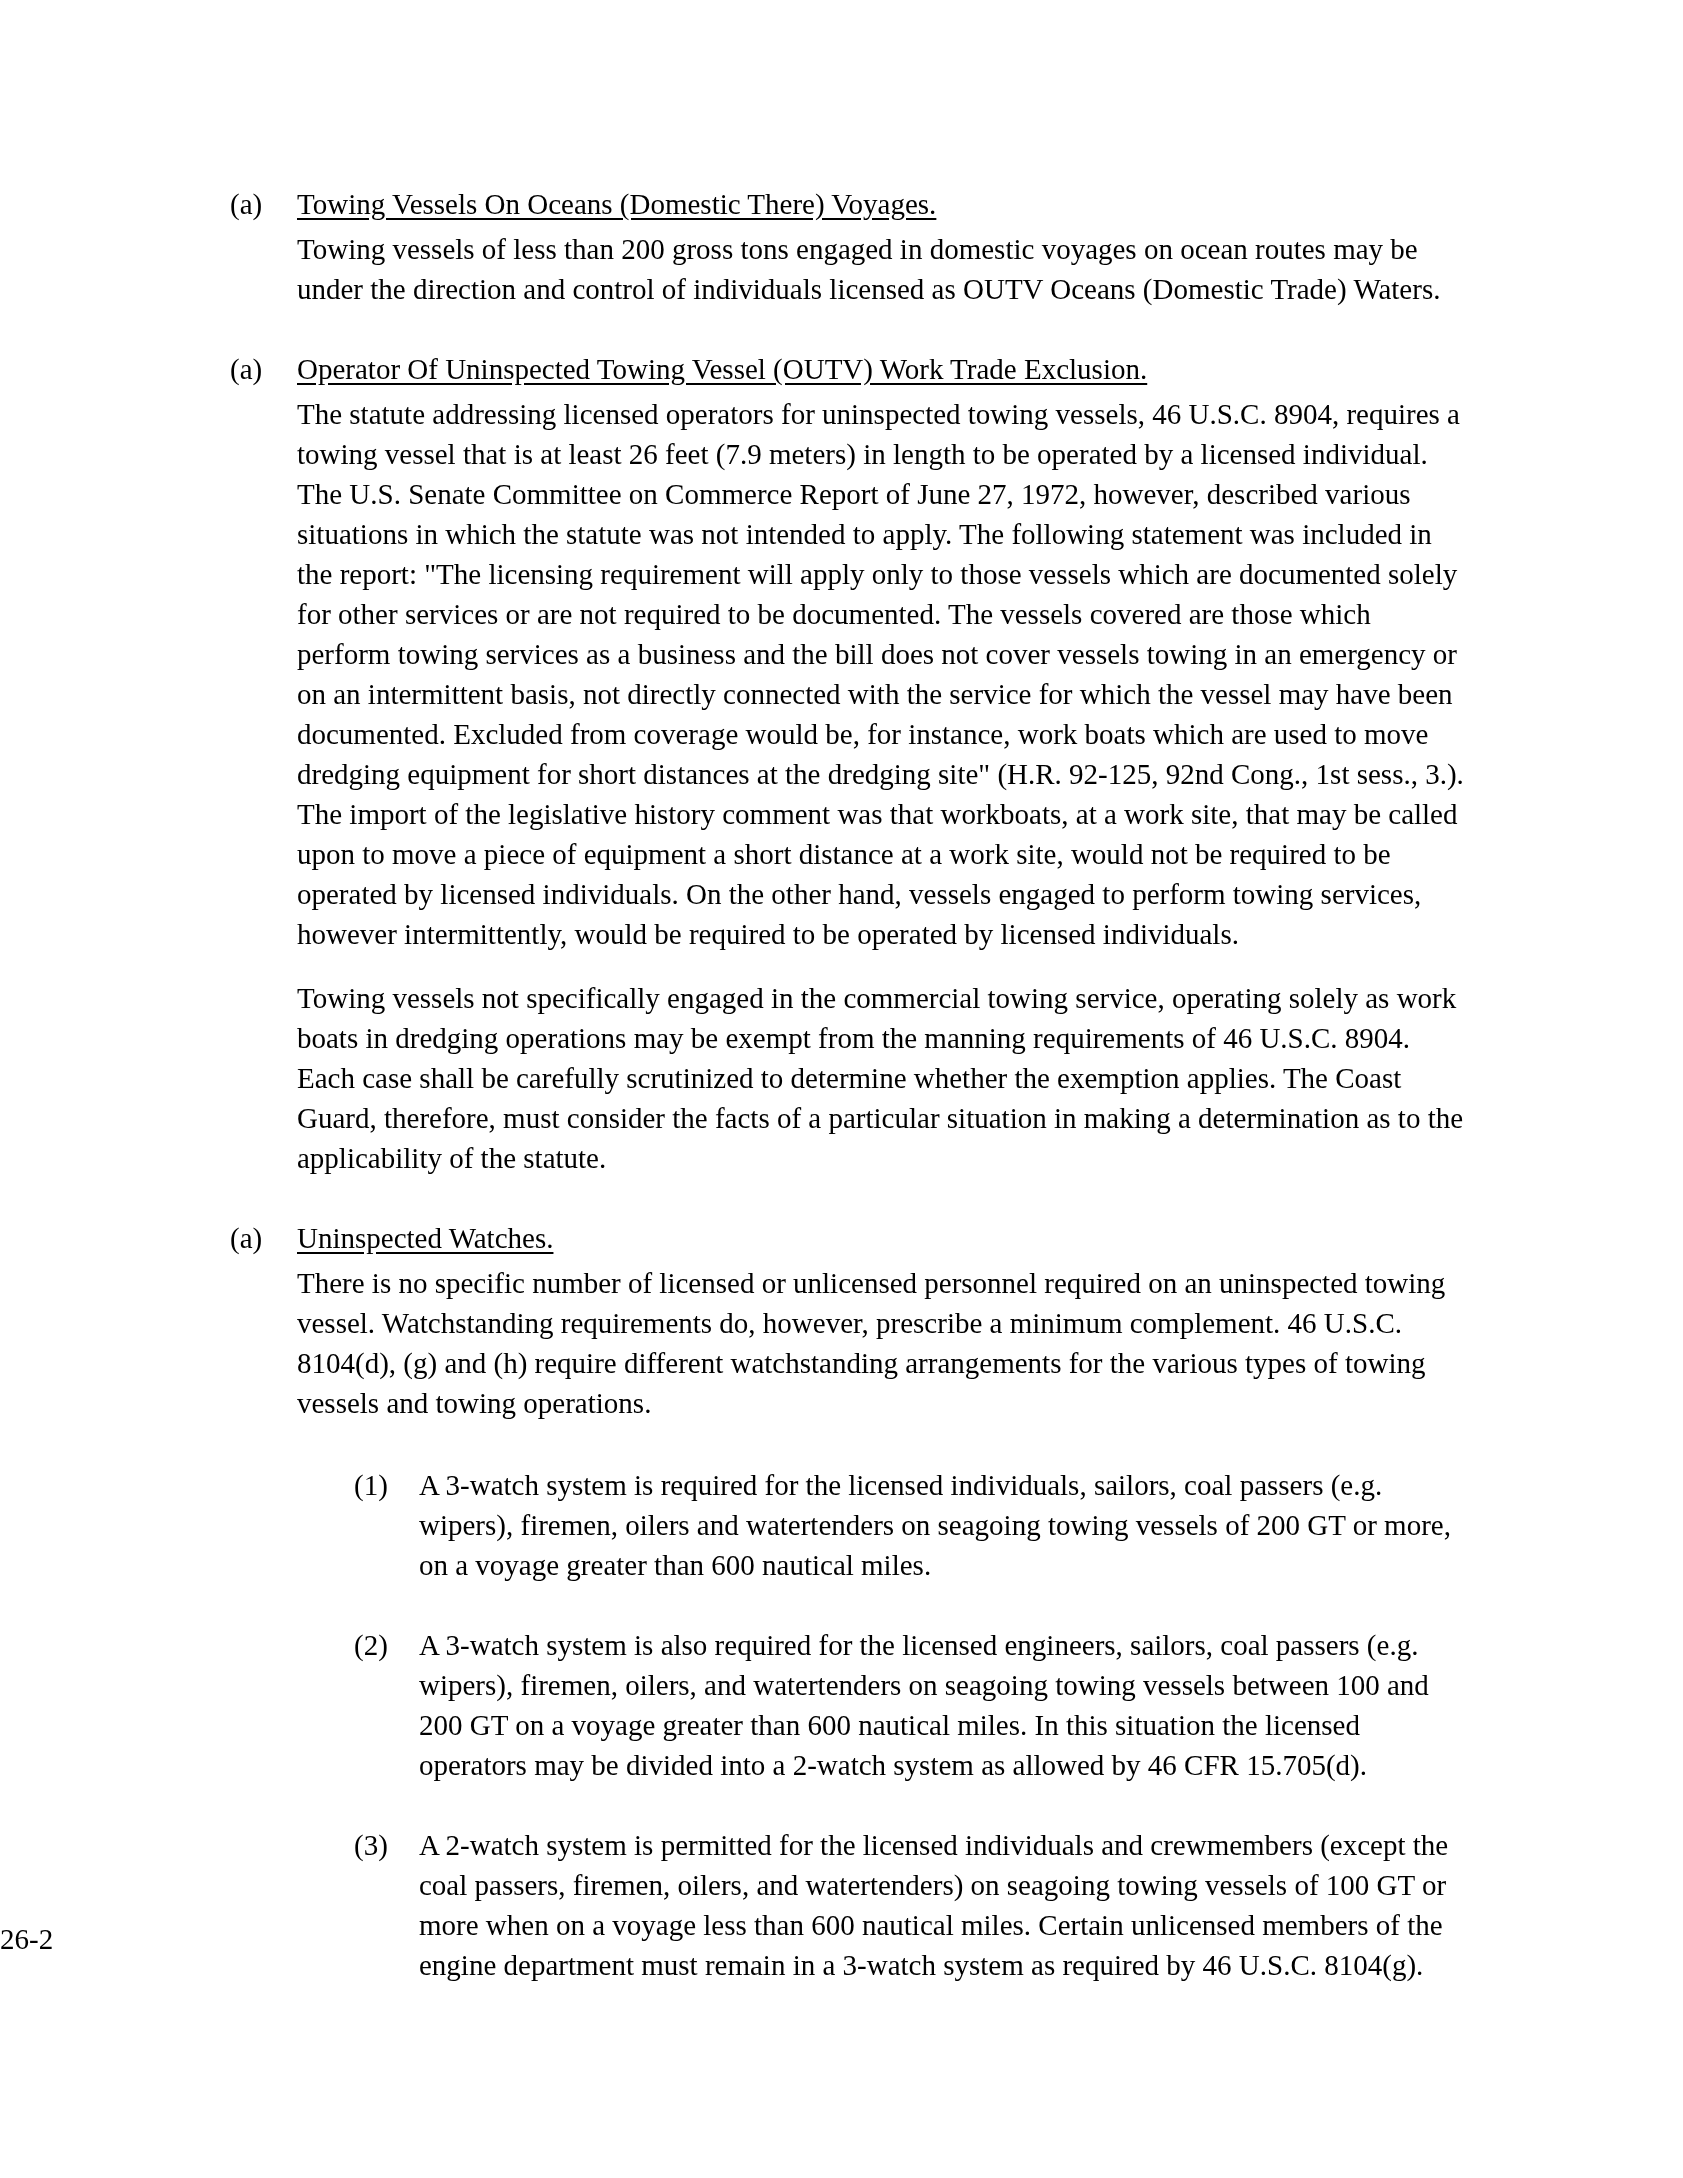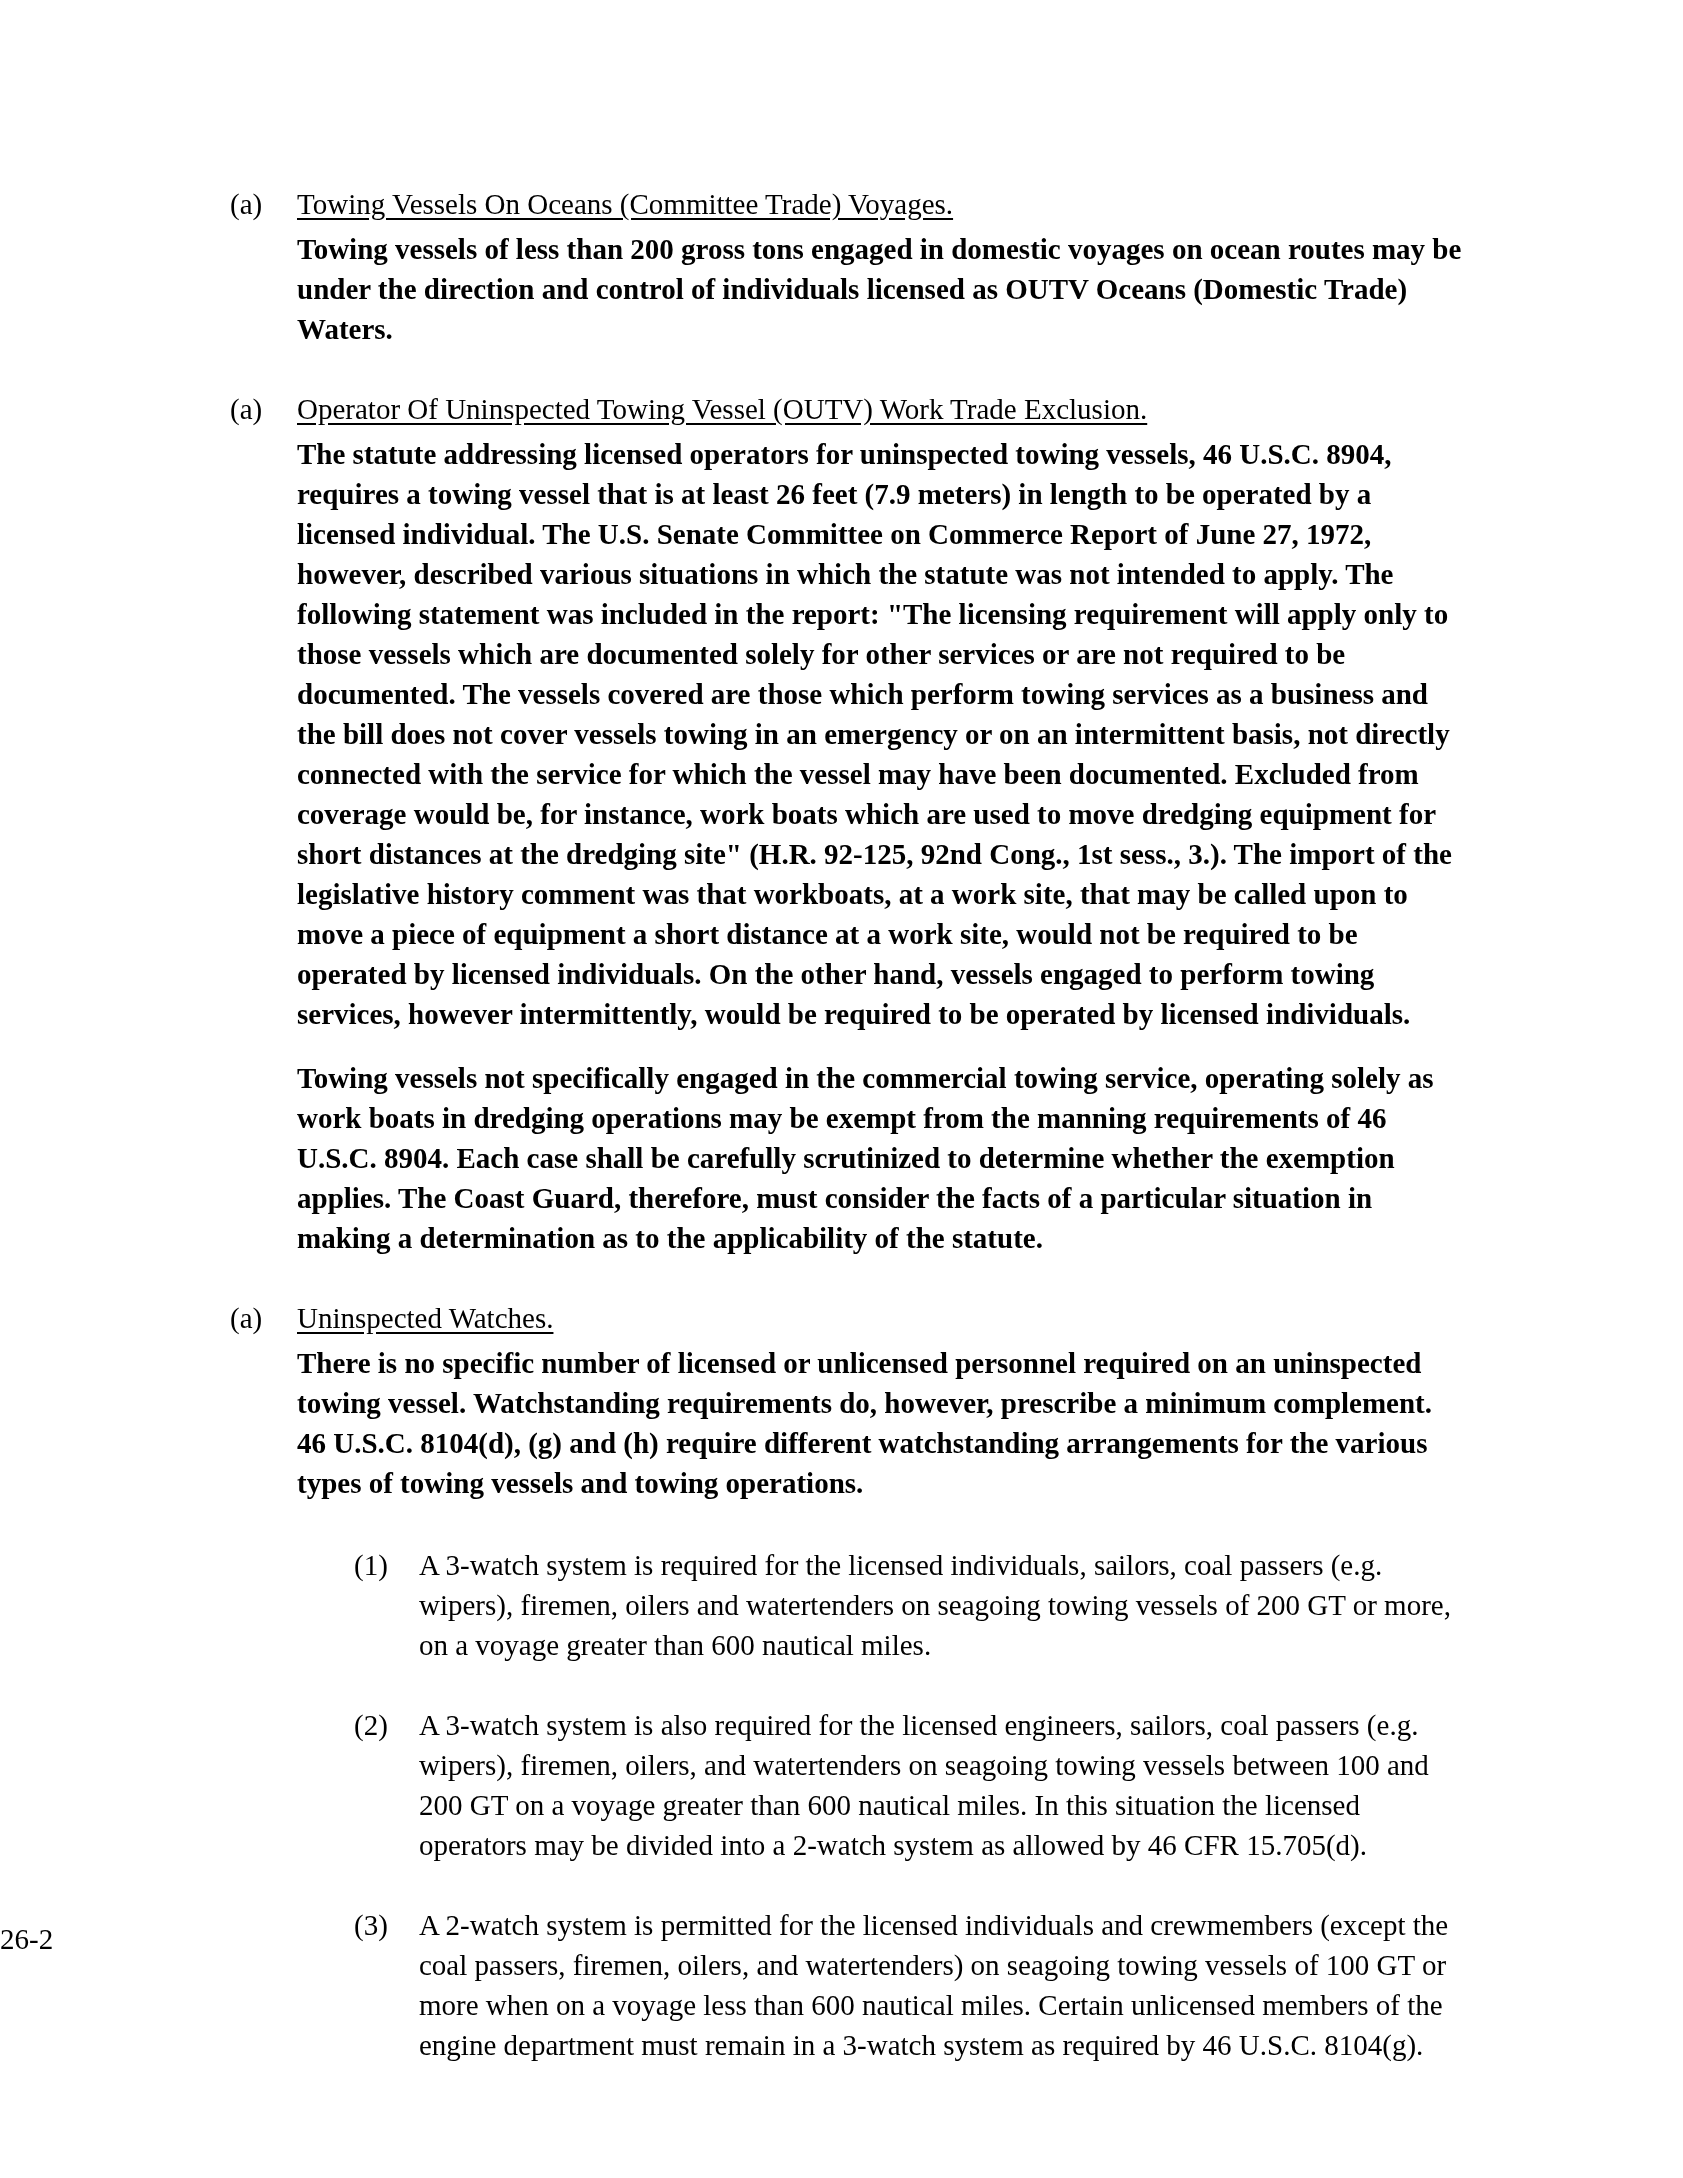--- a/index.html
+++ b/index.html
@@ -53,21 +53,20 @@
   .heading-line {
     line-height: 40px;
   }
 
   .para {
     font-size: 29px;
     line-height: 40px;
     text-align: left;
     margin: 0;
     hyphens: none;
-    font-weight: bold;
   }
   .para + .para {
     margin-top: 24px;
   }
 
   
   .numlist {
     margin-top: 42px;
     padding-left: 57px;
   }
@@ -102,21 +101,21 @@
 </style>
 </head>
 <body>
 
 <div class="page">
   <div class="content">
 
     <div class="section">
       <span class="marker">(a)</span>
       <div class="heading-line">
-        <span class="heading">Towing Vessels On Oceans (Committee Trade) Voyages.</span>
+        <span class="heading">Towing Vessels On Oceans (Domestic There) Voyages.</span>
       </div>
       <p class="para">Towing vessels of less than 200 gross tons engaged in domestic voyages on ocean routes may be under the direction and control of individuals licensed as OUTV Oceans (Domestic Trade) Waters.</p>
     </div>
 
     <div class="section">
       <span class="marker">(a)</span>
       <div class="heading-line">
         <span class="heading">Operator Of Uninspected Towing Vessel (OUTV) Work Trade Exclusion.</span>
       </div>
       <p class="para">The statute addressing licensed operators for uninspected towing vessels, 46 U.S.C. 8904, requires a towing vessel that is at least 26 feet (7.9 meters) in length to be operated by a licensed individual.  The U.S. Senate Committee on Commerce Report of June 27, 1972, however, described various situations in which the statute was not intended to apply.  The following statement was included in the report: "The licensing requirement will apply only to those vessels which are documented solely for other services or are not required to be documented.  The vessels covered are those which perform towing services as a business and the bill does not cover vessels towing in an emergency or on an intermittent basis, not directly connected with the service for which the vessel may have been documented.  Excluded from coverage would be, for instance, work boats which are used to move dredging equipment for short distances at the dredging site" (H.R. 92-125, 92nd Cong., 1st sess., 3.).  The import of the legislative history comment was that workboats, at a work site, that may be called upon to move a piece of equipment a short distance at a work site, would not be required to be operated by licensed individuals.  On the other hand, vessels engaged to perform towing services, however intermittently, would be required to be operated by licensed individuals.</p>

